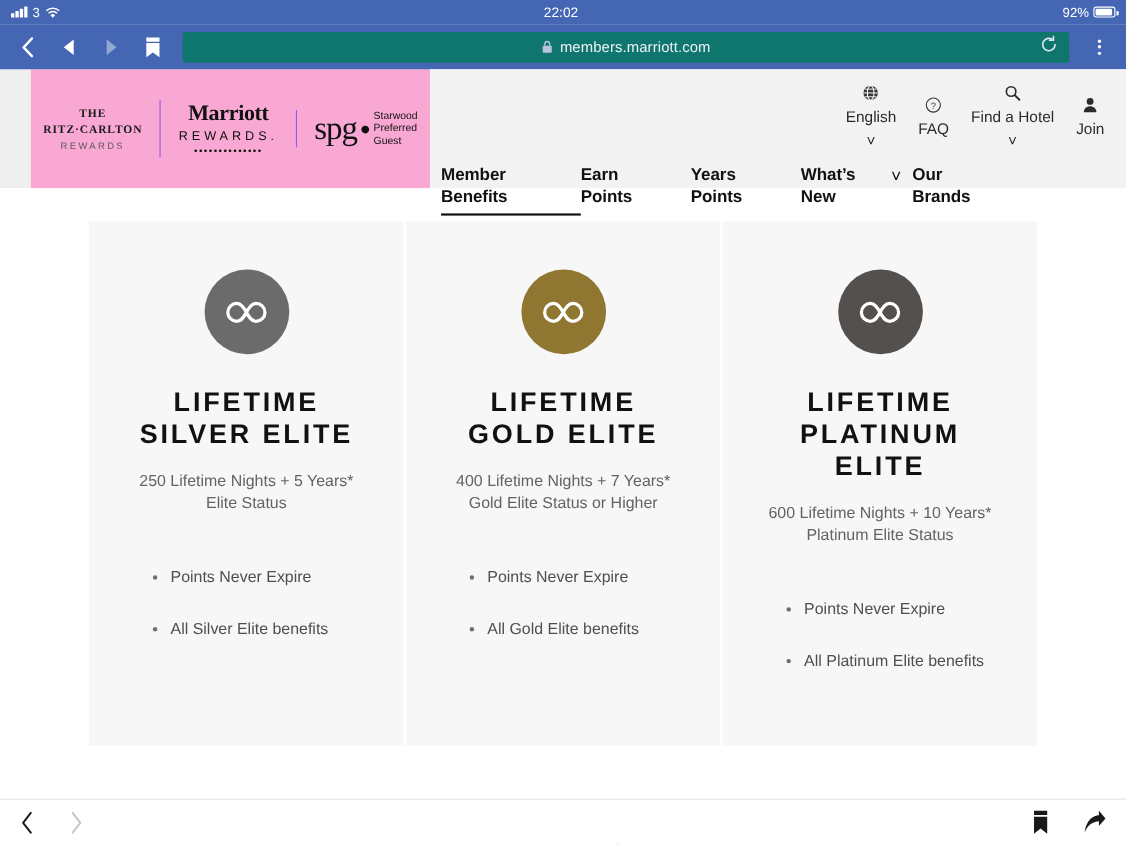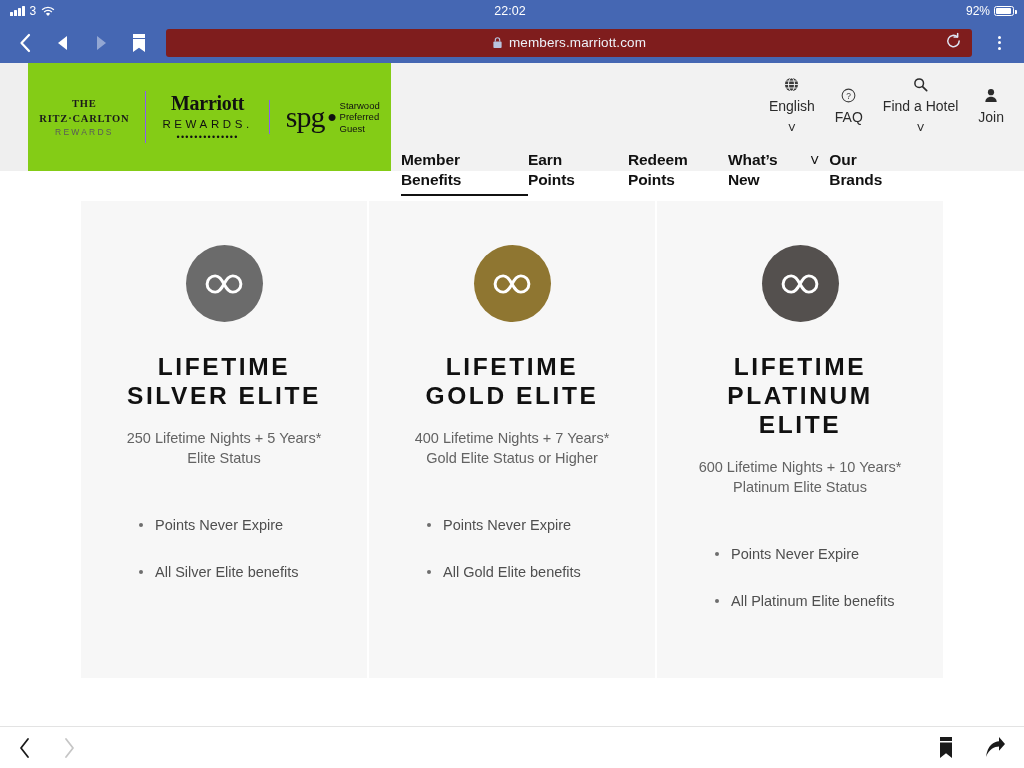--- a/index.html
+++ b/index.html
@@ -50,21 +50,21 @@
     display:flex; align-items:center; gap:6px; white-space:nowrap;
   }
   .reload { position:absolute; right:10px; top:50%; transform:translateY(-50%); color:#dfe5f3; }
   .kebab { display:flex; flex-direction:column; gap:2.5px; align-items:center; }
   .kebab span { width:3px; height:3px; border-radius:50%; background:#fff; display:block; }
 
   
   .site-header { height:108px; display:flex; background:#ffffff; }
   .hdr-gutter { width:28px; background:#EFEFEF; flex:0 0 28px; }
   .logo-zone {
-    width:363px; flex:0 0 363px; background:#84cc16;
+    width:363px; flex:0 0 363px; background:#f9a8d4;
     display:flex; align-items:center; justify-content:center; gap:0;
   }
   .logo-cell { padding:0 16px; display:flex; align-items:center; justify-content:center; }
   .logo-cell + .logo-cell { border-left:1px solid #8b5cf6; }
   .lg-ritz { text-align:center; line-height:1.45; }
   .lg-ritz .l1 { font-family:"Liberation Serif", serif; font-weight:700; font-size:10.5px; letter-spacing:.8px; color:#1a1a1a; }
   .lg-ritz .l2 { font-family:"Liberation Sans", sans-serif; font-size:8.5px; letter-spacing:2.2px; color:#5a5a5a; }
   .lg-marr { text-align:center; line-height:1.25; }
   .lg-marr .l1 { font-family:"Liberation Serif", serif; font-weight:700; font-size:20px; letter-spacing:-.3px; color:#111; }
   .lg-marr .l2 { font-family:"Liberation Sans", sans-serif; font-size:11.5px; letter-spacing:3.6px; color:#111; margin-top:1px; }
@@ -178,21 +178,21 @@
       <path d="M3 1l9 7-9 7z" fill="#fff"></path>
     </svg>
   </div>
   <div class="tb-btn">
     <svg width="14" height="20" viewBox="0 0 14 20">
       <path d="M1 1h12v4H1z" fill="#fff"></path>
       <path d="M1 6h12v13l-6-4.3L1 19z" fill="#fff"></path>
     </svg>
   </div>
 
-  <div class="urlbar" style="background: #7f1d1d;">
+  <div class="urlbar" style="background: #0f766e;">
     <span class="url-text">
       <svg width="11" height="13" viewBox="0 0 12 14">
         <rect x="1.5" y="6" width="9" height="7" rx="1" fill="#b9c4de"></rect>
         <path d="M3.6 6V4.2a2.4 2.4 0 0 1 4.8 0V6" stroke="#b9c4de" stroke-width="1.3" fill="none"></path>
       </svg>
       <span>members.marriott.com</span>
     </span>
     <span class="reload">
       <svg width="17" height="17" viewBox="0 0 18 18">
         <path d="M15 9a6 6 0 1 1-1.9-4.4" stroke="#dfe5f3" stroke-width="1.6" fill="none" stroke-linecap="round"></path>
@@ -273,21 +273,21 @@
         </svg>
         <span>Join</span>
       </div>
     </div>
 
     <div class="mainnav">
       <div class="navitem active">Member
 Benefits</div>
       <div class="navitem">Earn
 Points</div>
-      <div class="navitem">Redeem
+      <div class="navitem">Years
 Points</div>
       <div class="navitem">What’s
 New</div>
       <div class="nav-caret">˅</div>
       <div class="navitem">Our
 Brands</div>
     </div>
   </div>
 </div>
 

